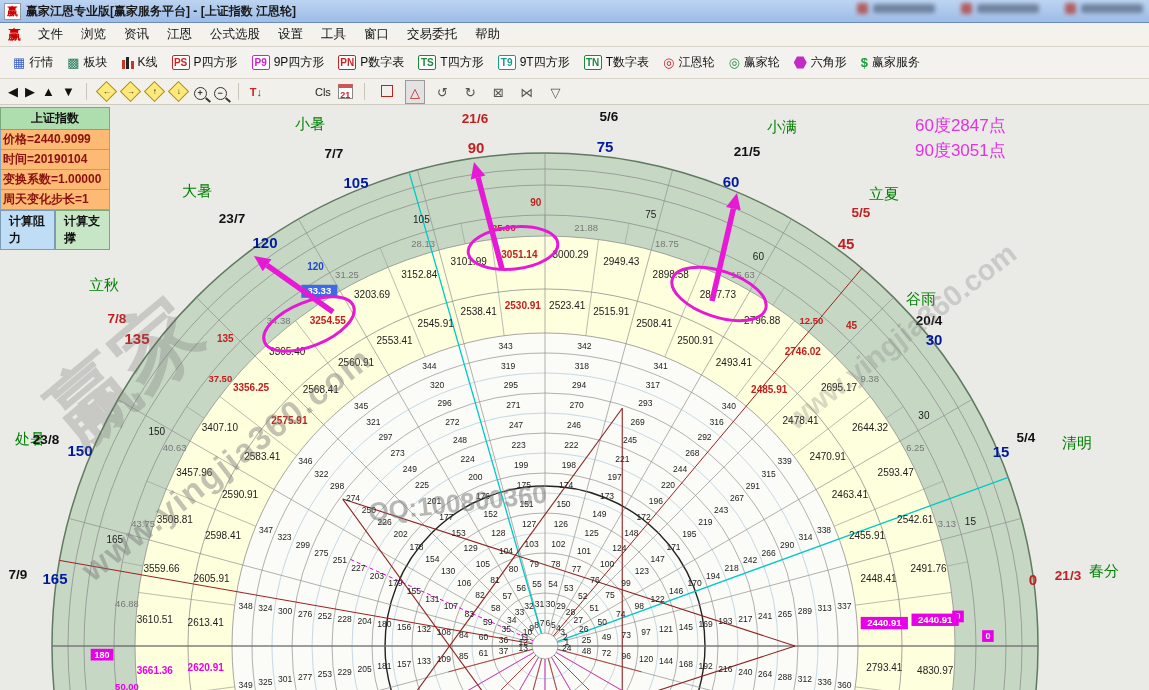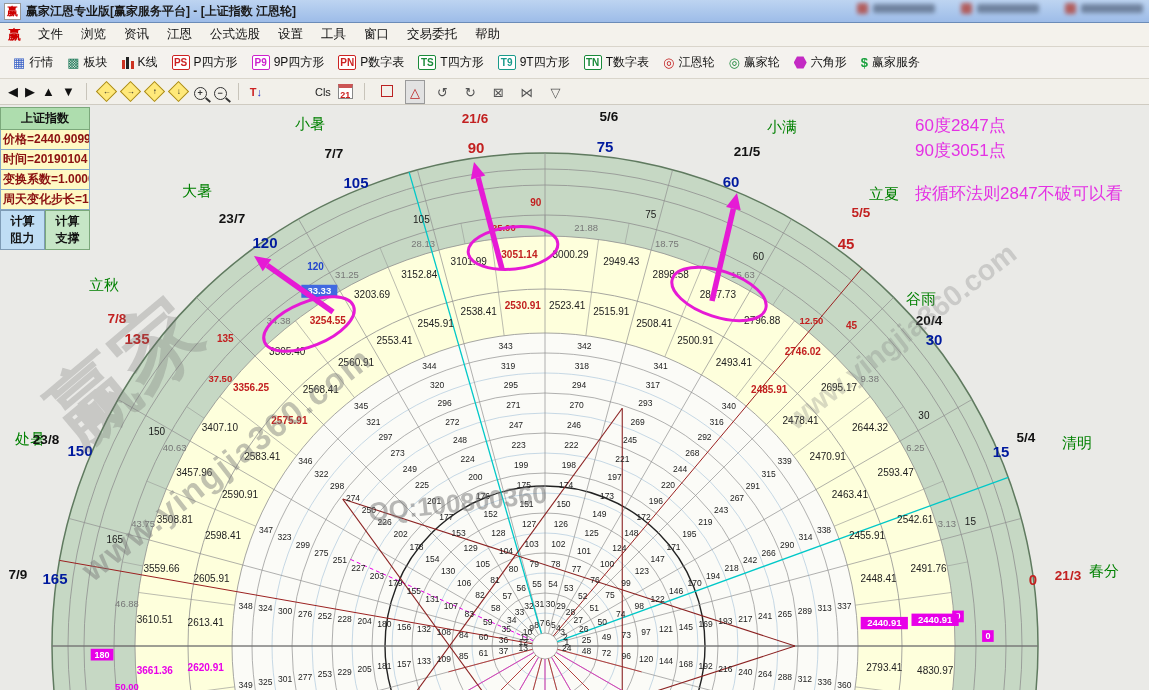--- a/index.html
+++ b/index.html
@@ -50,25 +50,25 @@
   .redch{color:#B22;}
   .grych{color:#555;}
 
   
   .chart{position:relative;flex:1;background:#EAEAE7;overflow:hidden;}
   .chart svg{position:absolute;left:0;top:0;z-index:1;}
 
   .wm{position:absolute;z-index:2;color:rgba(120,120,120,.45);pointer-events:none;white-space:nowrap;font-weight:bold;}
 
   
-  .panel{position:absolute;left:0;top:2px;width:90px;z-index:3;font-size:12px;}
+  .panel{position:absolute;left:0;top:2px;width:110px;z-index:3;font-size:12px;}
   .panel .hd{background:#AEDDAE;border:1px solid #7BA87B;text-align:center;font-weight:bold;color:#111;padding:2px 0;}
-  .panel .row{background:#fef9c3;border:1px solid #84A8C8;border-top:none;color:#8B1010;font-weight:bold;padding:1px 2px;white-space:nowrap;overflow:hidden;}
+  .panel .row{background:#fdba74;border:1px solid #84A8C8;border-top:none;color:#8B1010;font-weight:bold;padding:1px 2px;white-space:nowrap;overflow:hidden;}
   .panel .btns{display:flex;}
-  .panel .btn{flex:1;text-align:center;font-weight:bold;padding:2px 8px;border:1px solid #7E9BB5;cursor:default;color:#111;}
+  .panel .btn{flex:1;font-weight:bold;padding:2px 8px;border:1px solid #7E9BB5;cursor:default;color:#111;}
   .panel .btn.res{background:#BFDDF4;}
   .panel .btn.sup{background:#C6E6C6;border-color:#7BA87B;}
 
   
   .anno{position:absolute;left:915px;top:8px;z-index:3;font-size:17px;line-height:25px;color:#E431E4;pointer-events:none;}
   .anno .gap{margin-top:18px;}
 </style>
 </head>
 <body>
 
@@ -684,16 +684,15 @@
       <div class="row">周天变化步长=1</div>
       <div class="btns">
         <div class="btn res">计算阻力</div>
         <div class="btn sup">计算支撑</div>
       </div>
     </div>
 
     <div class="anno">
       <div>60度2847点</div>
       <div>90度3051点</div>
-      <div class="gap">按循环法则2847不破可以看</div>
     </div>
   </div>
 </div>
 
 </body></html>

